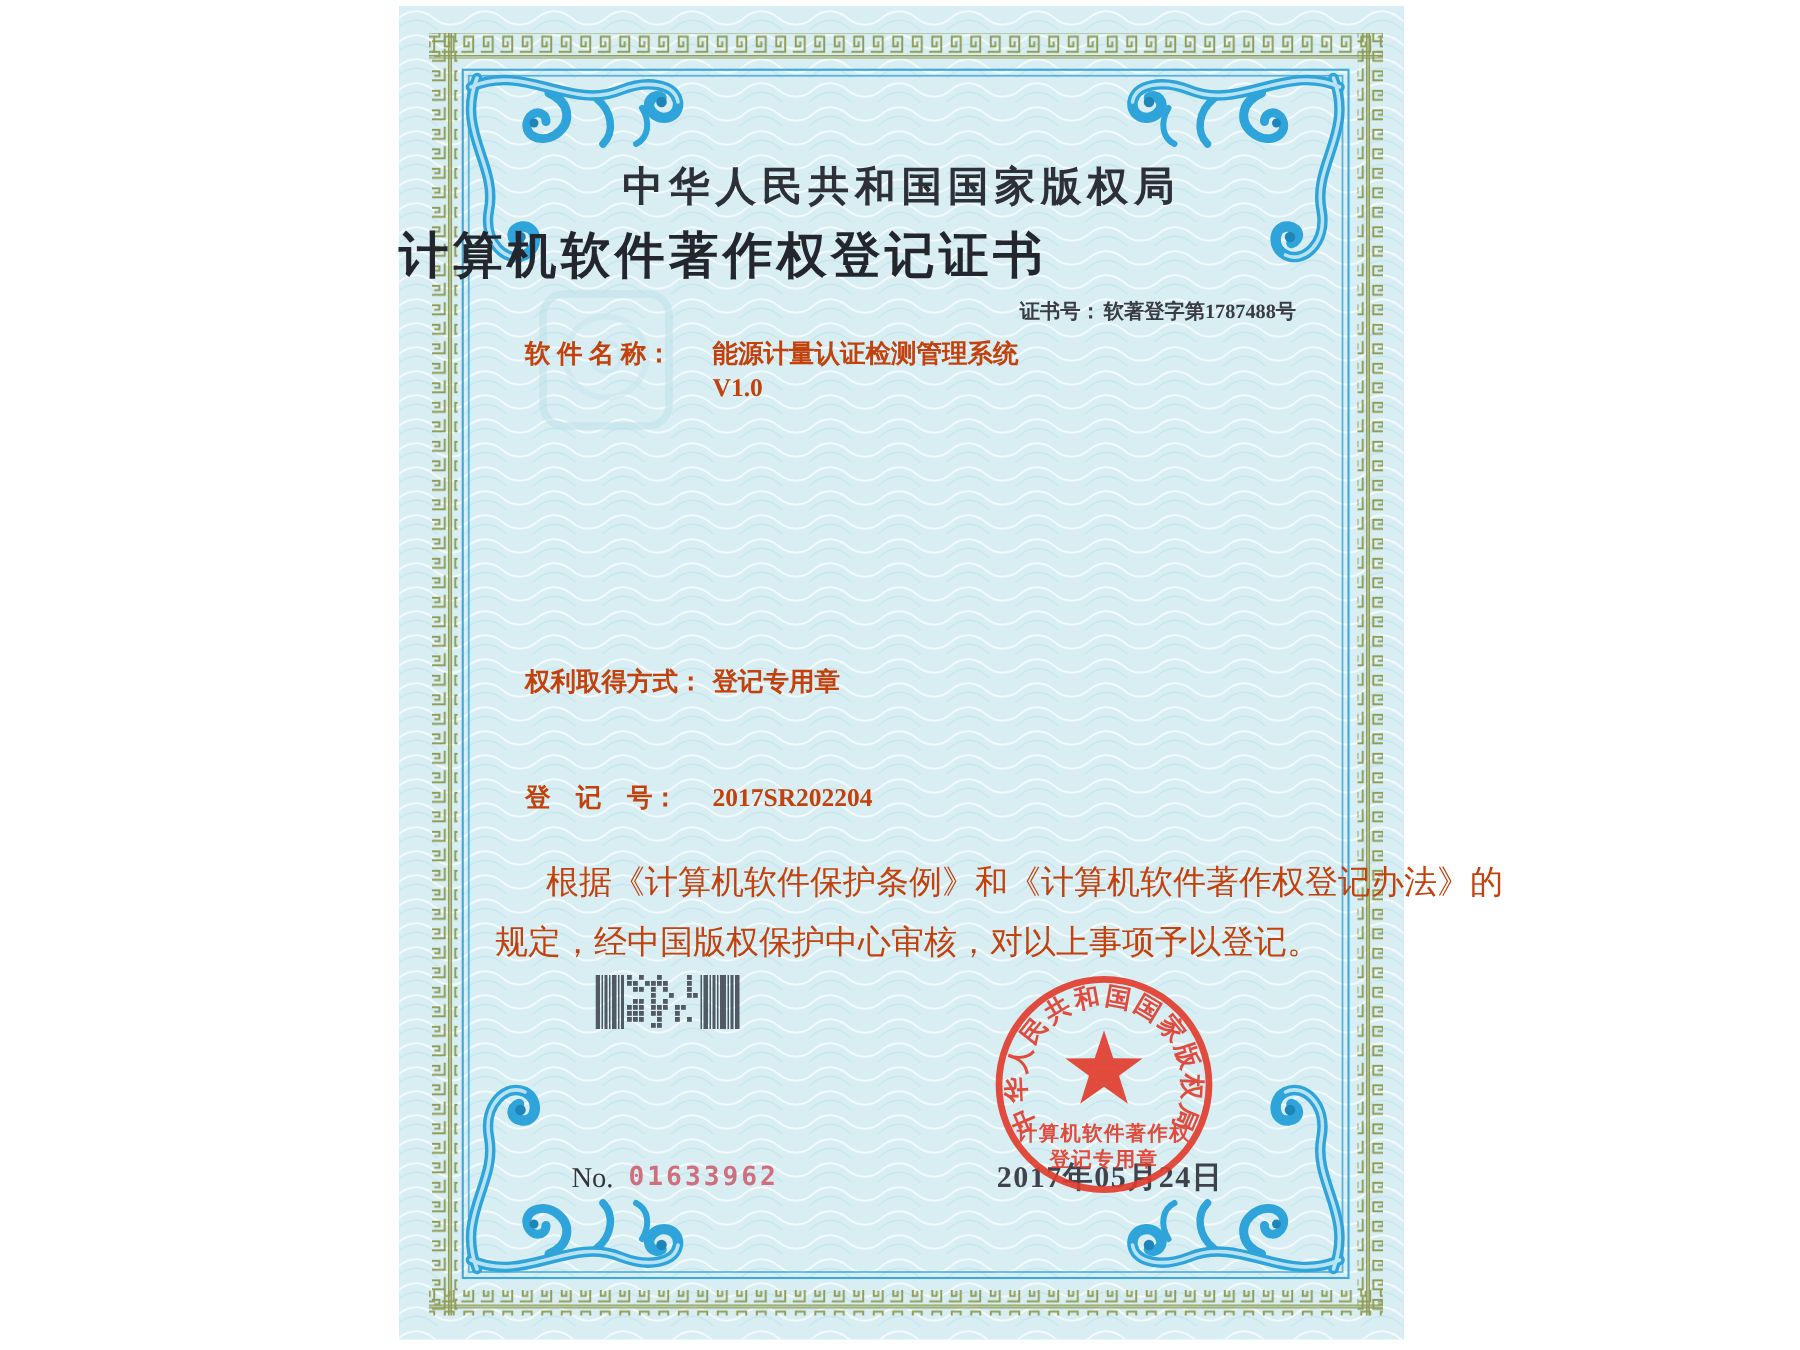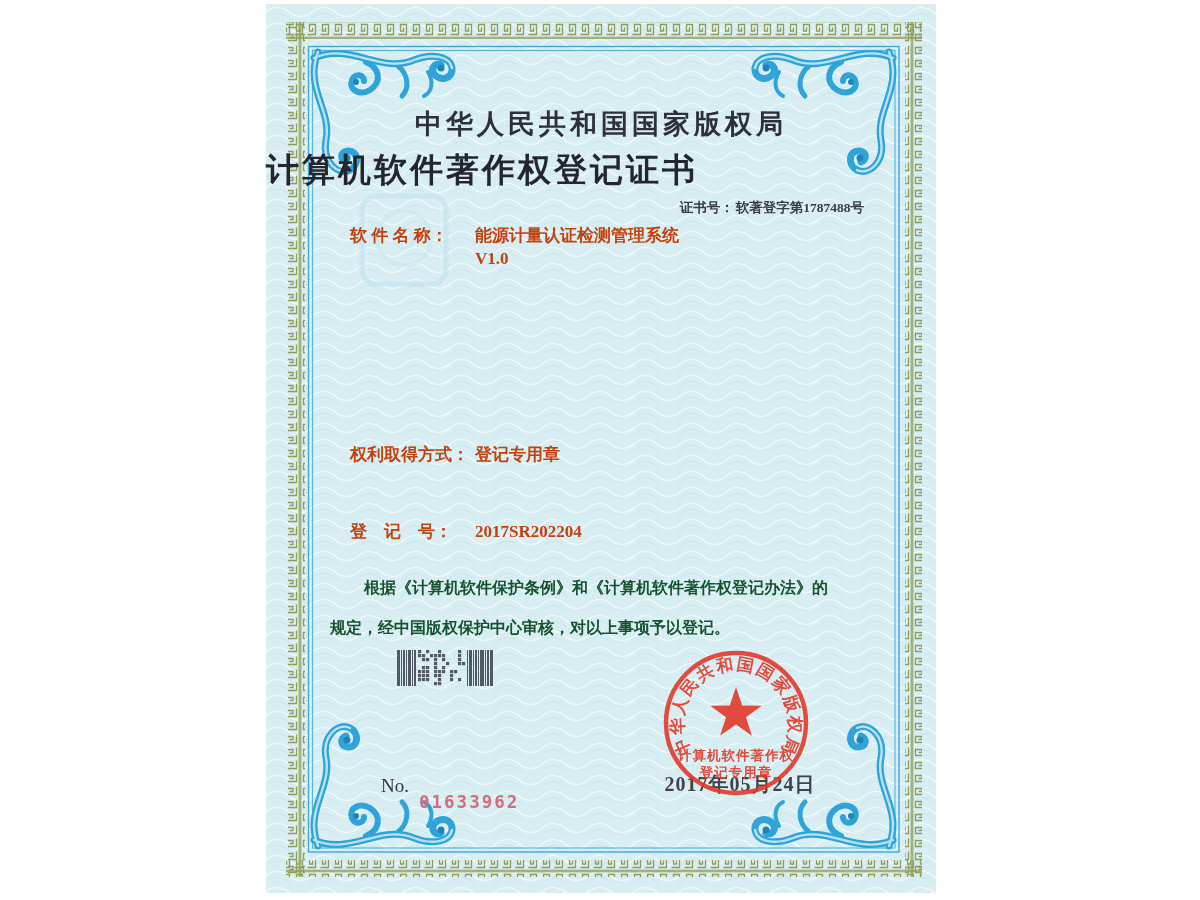--- a/index.html
+++ b/index.html
@@ -25,34 +25,34 @@
   }
   .certno{
     top:195px;right:72px;font-size:13.5px;font-weight:600;color:#3a3c44;
     white-space:nowrap;
   }
   .certno .lbl{margin-right:2px;}
   .row{left:84px;font-size:17px;font-weight:600;color:#c2410c;white-space:nowrap;}
   .row .lbl{display:inline-block;min-width:125px;}
   .r1{top:220px}.r1b{top:245px;left:209px}.r2{top:288px}.r3{top:358px}
   .r4{top:399px}.r5{top:439px}.r6{top:478px}.r7{top:516px}
-  .stmt{left:64px;top:564px;width:540px;font-size:16px;font-weight:700;color:#14532d;}
+  .stmt{left:64px;top:564px;width:540px;font-size:22px;font-weight:400;color:#c2410c;}
   .stmt div{line-height:40px;white-space:nowrap;}
   .stmt .l1{padding-left:34px;}
   .barcode{position:absolute;left:131px;top:645px;z-index:2;}
   .seal{position:absolute;left:385px;top:634px;z-index:4;}
   .issue-date{
     left:366px;top:767px;width:216px;text-align:center;z-index:3;
     font-size:20px;font-weight:700;letter-spacing:1px;color:#3f414b;
   }
   .serial{left:115px;top:771px;display:flex;align-items:flex-start;gap:10px;}
   .serial .no{font-size:19px;color:#34343c;}
   .serial .num{
     font-family:"DejaVu Sans Mono","Liberation Mono",monospace;
-    font-size:17.5px;letter-spacing:2px;font-weight:600;color:#cf6e7c;margin-top:17px;
+    font-size:17.5px;letter-spacing:2px;font-weight:600;color:#cf6e7c;
   }
 </style>
 </head>
 <body>
 
 <div class="stage">
   <div class="paper">
 
     <svg class="deco" width="670" height="889" viewBox="0 0 670 889">
       <defs>

